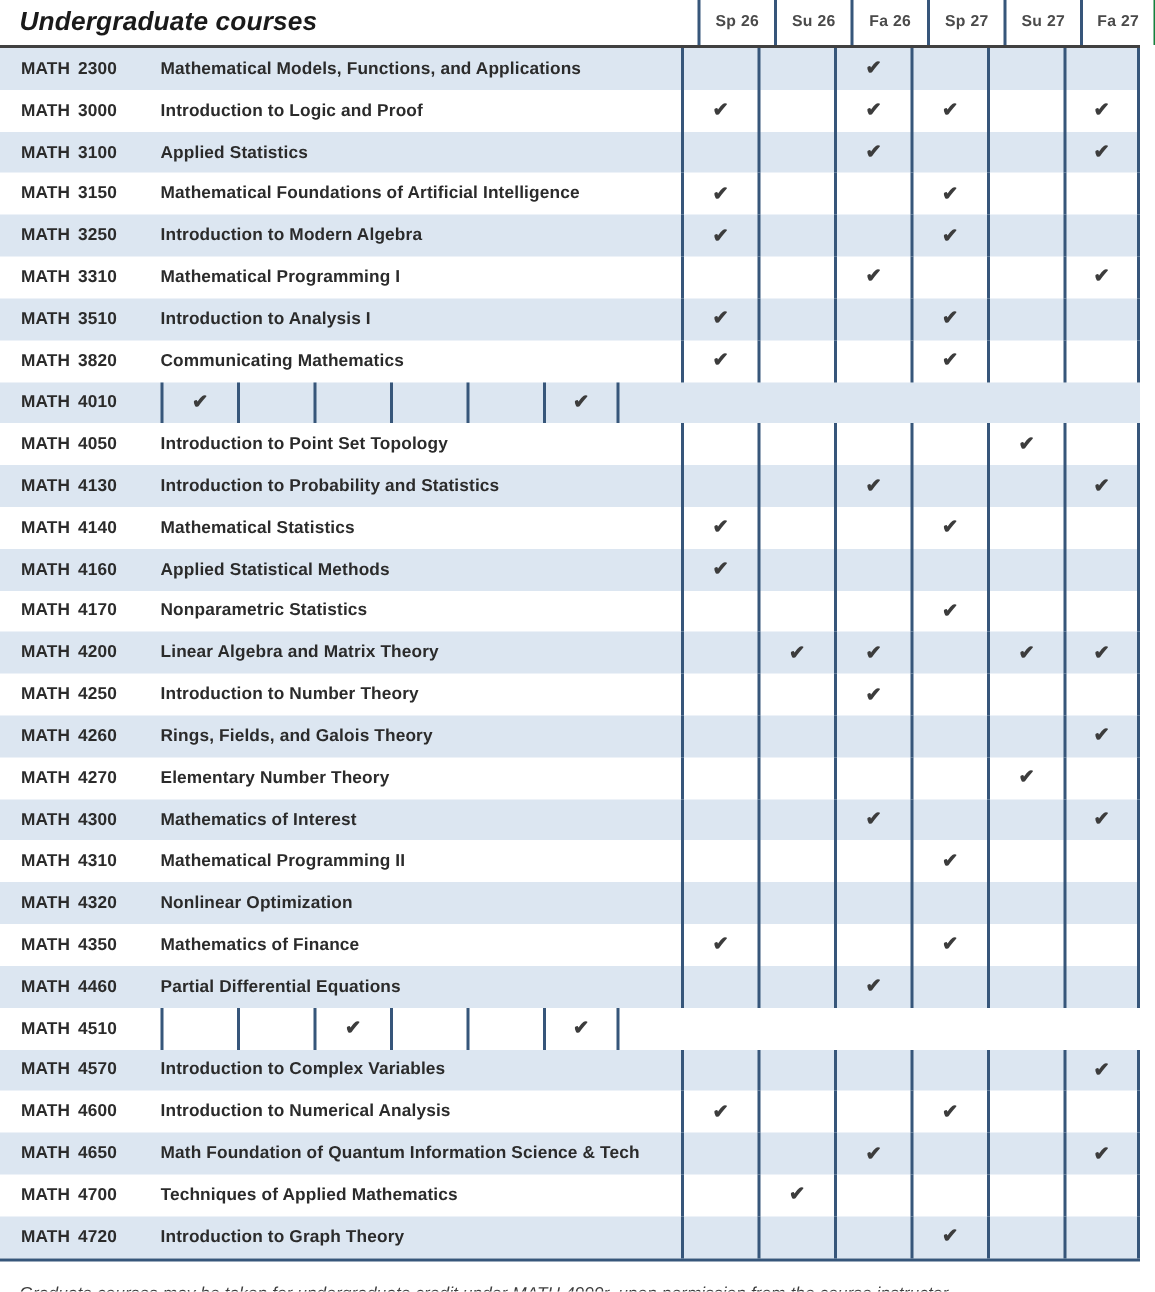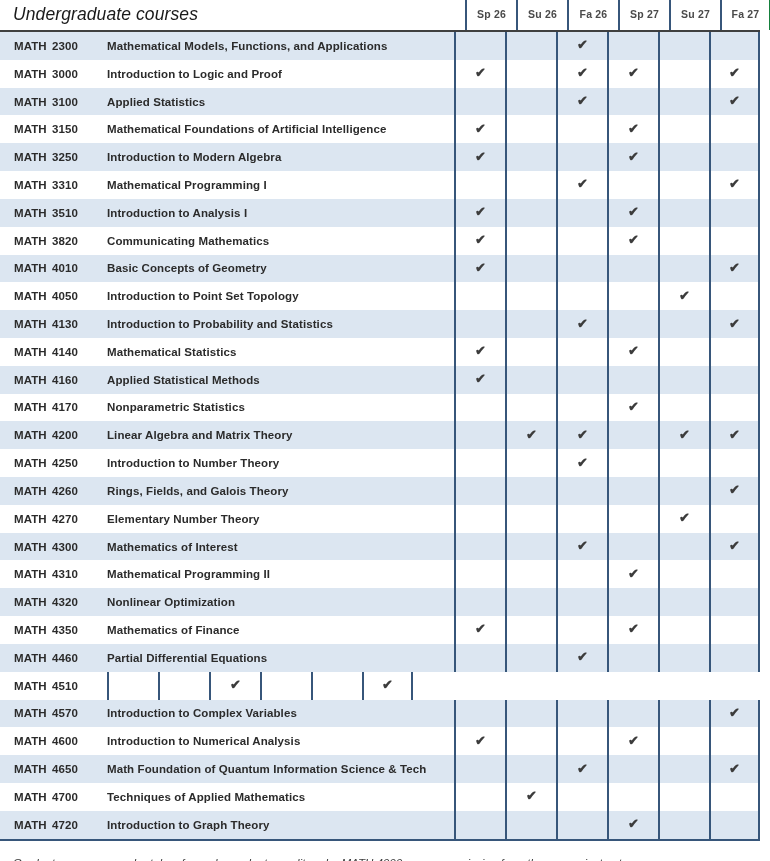--- a/index.html
+++ b/index.html
@@ -26,21 +26,21 @@
   .title-row {
     display: flex;
     align-items: flex-end;
     height: 30px;
     box-sizing: border-box;
   }
   .title {
     flex: 0 0 465px;
     font-size: 17.5px;
     font-style: italic;
-    font-weight: 400;
+    font-weight: 700;
     letter-spacing: .1px;
     color: #1a1a1a;
     padding: 0 0 5px 13px;
     box-sizing: border-box;
     white-space: nowrap;
   }
   .title-terms {
     flex: 1 1 auto;
     display: flex;
     height: 30px;
@@ -288,21 +288,20 @@
         <div class="c-term"></div>
         <div class="c-term">
           <span class="check">✔</span>
         </div>
         <div class="c-term"></div>
         <div class="c-term"></div>
       </div>
       <div class="row alt">
         <div class="c-subject">MATH</div>
         <div class="c-number">4010</div>
-        <div class="c-title">Basic Concepts of Geometry</div>
         <div class="c-term">
           <span class="check">✔</span>
         </div>
         <div class="c-term"></div>
         <div class="c-term"></div>
         <div class="c-term"></div>
         <div class="c-term"></div>
         <div class="c-term">
           <span class="check">✔</span>
         </div>

